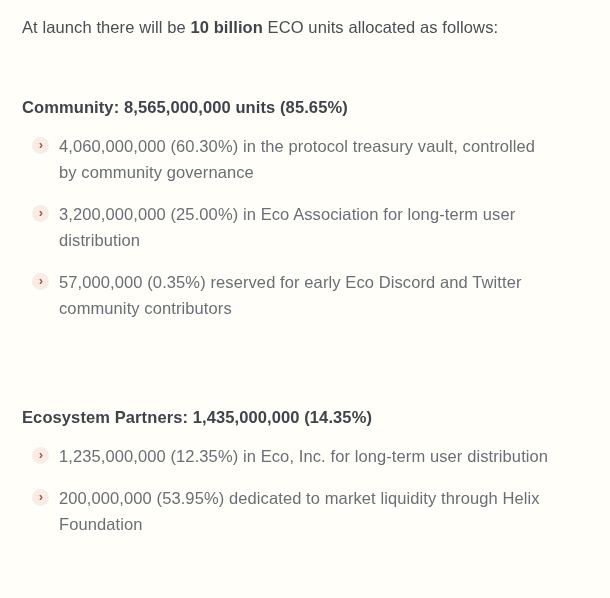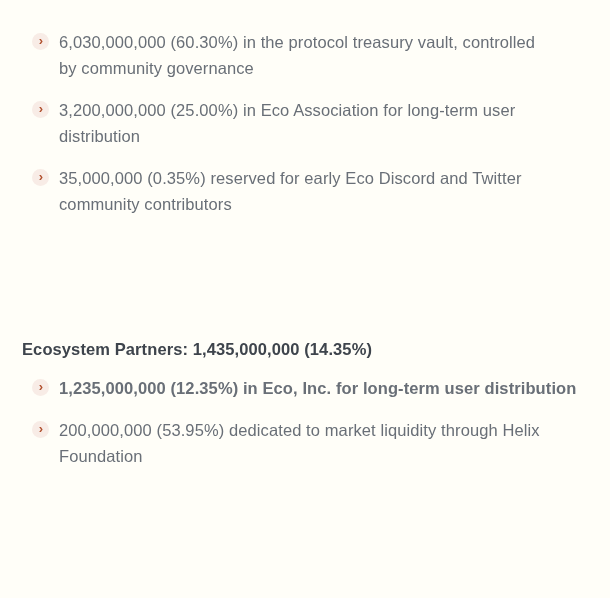--- a/index.html
+++ b/index.html
@@ -28,21 +28,21 @@
   }
   h2.section-heading {
     margin-top: 56px;
     font-size: 16.5px;
     line-height: 24px;
     font-weight: 700;
     color: #3e444c;
     letter-spacing: 0.1px;
   }
   h2.section-heading.second {
-    margin-top: 120px;
+    margin-top: 84px;
   }
   ul.allocation-list {
     list-style: none;
     margin-top: 14px;
     padding-left: 10px;
   }
   ul.allocation-list li {
     display: flex;
     align-items: flex-start;
     margin-bottom: 16px;
@@ -71,42 +71,43 @@
   .li-text {
     font-size: 16.5px;
     line-height: 26px;
     color: #696f77;
     letter-spacing: 0.1px;
     max-width: 488px;
   }
   .li-text.one-line {
     white-space: nowrap;
     max-width: none;
-    font-weight: bold;
   }
 </style>
 </head>
 <body>
 
 <main>
 
+  <p class="intro"><span>At launch there will be </span><strong>10 billion</strong><span> ECO units allocated as follows:</span></p>
 
   <section>
+    <h2 class="section-heading">Community: 8,565,000,000 units (85.65%)</h2>
     <ul class="allocation-list">
       <li>
         <span class="chevron-badge">›</span>
-        <span class="li-text">6,030,000,000 (60.30%) in the protocol treasury vault, controlled by community governance</span>
+        <span class="li-text">4,060,000,000 (60.30%) in the protocol treasury vault, controlled by community governance</span>
       </li>
       <li>
         <span class="chevron-badge">›</span>
         <span class="li-text">3,200,000,000 (25.00%) in Eco Association for long-term user distribution</span>
       </li>
       <li>
         <span class="chevron-badge">›</span>
-        <span class="li-text">35,000,000 (0.35%) reserved for early Eco Discord and Twitter community contributors</span>
+        <span class="li-text">57,000,000 (0.35%) reserved for early Eco Discord and Twitter community contributors</span>
       </li>
     </ul>
   </section>
 
   <section>
     <h2 class="section-heading second">Ecosystem Partners: 1,435,000,000 (14.35%)</h2>
     <ul class="allocation-list">
       <li>
         <span class="chevron-badge">›</span>
         <span class="li-text one-line">1,235,000,000 (12.35%) in Eco, Inc. for long-term user distribution</span>

